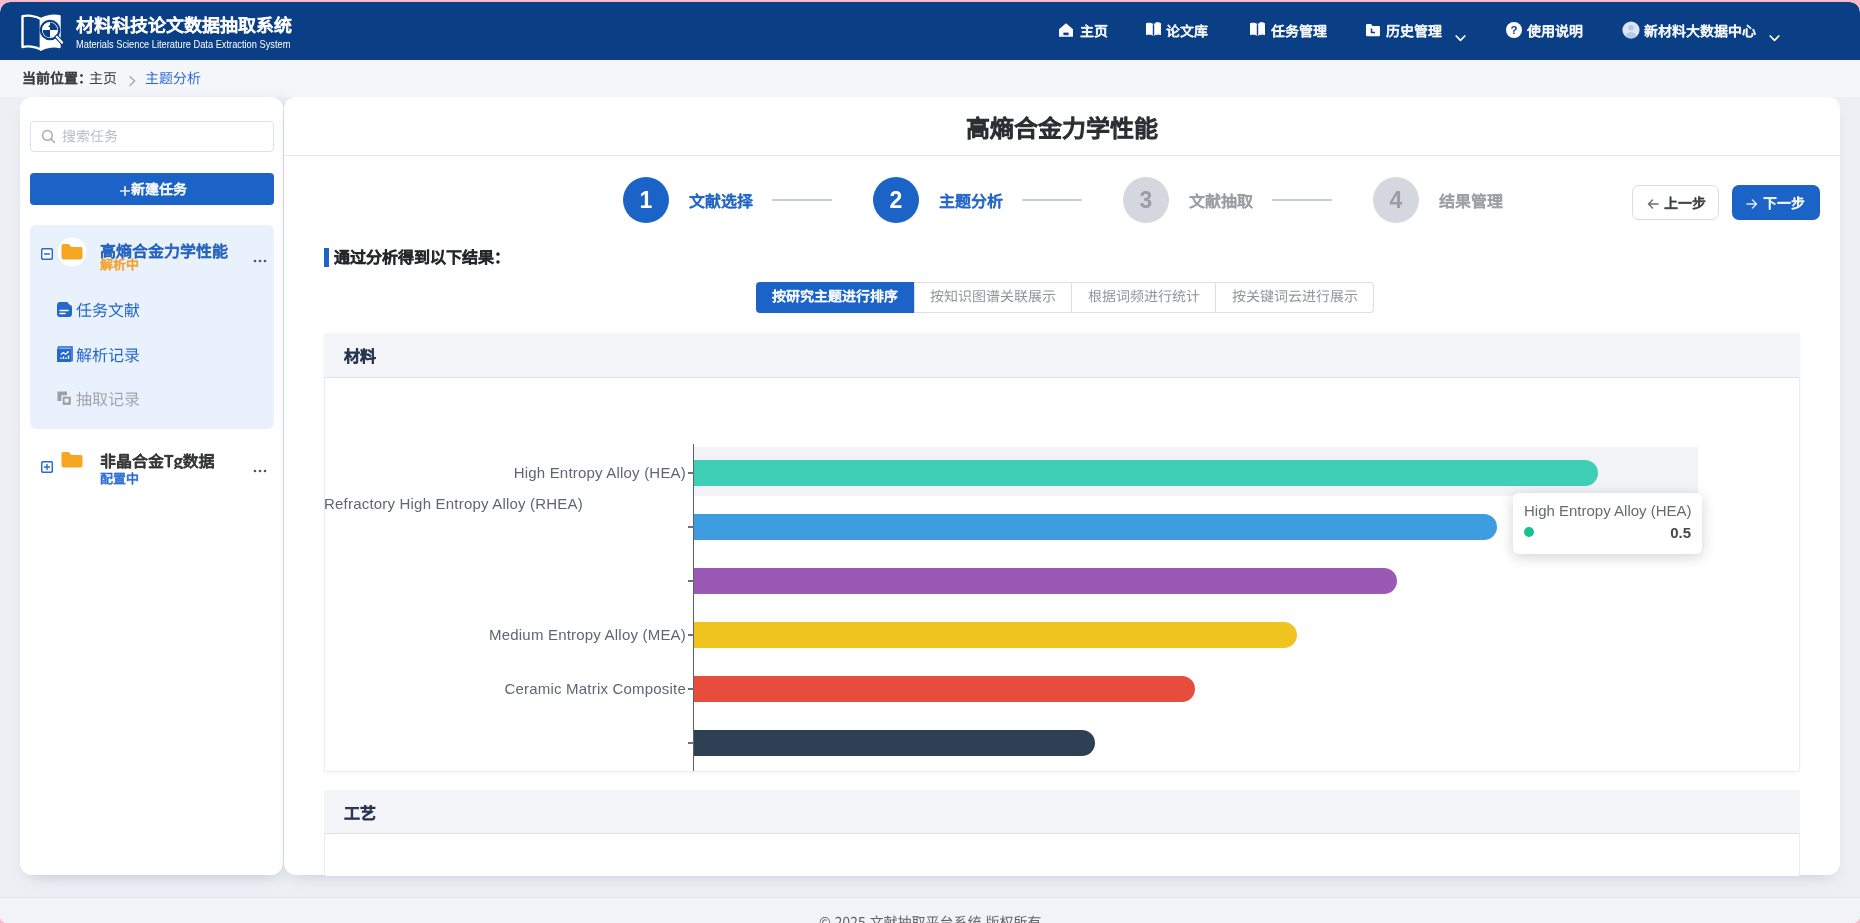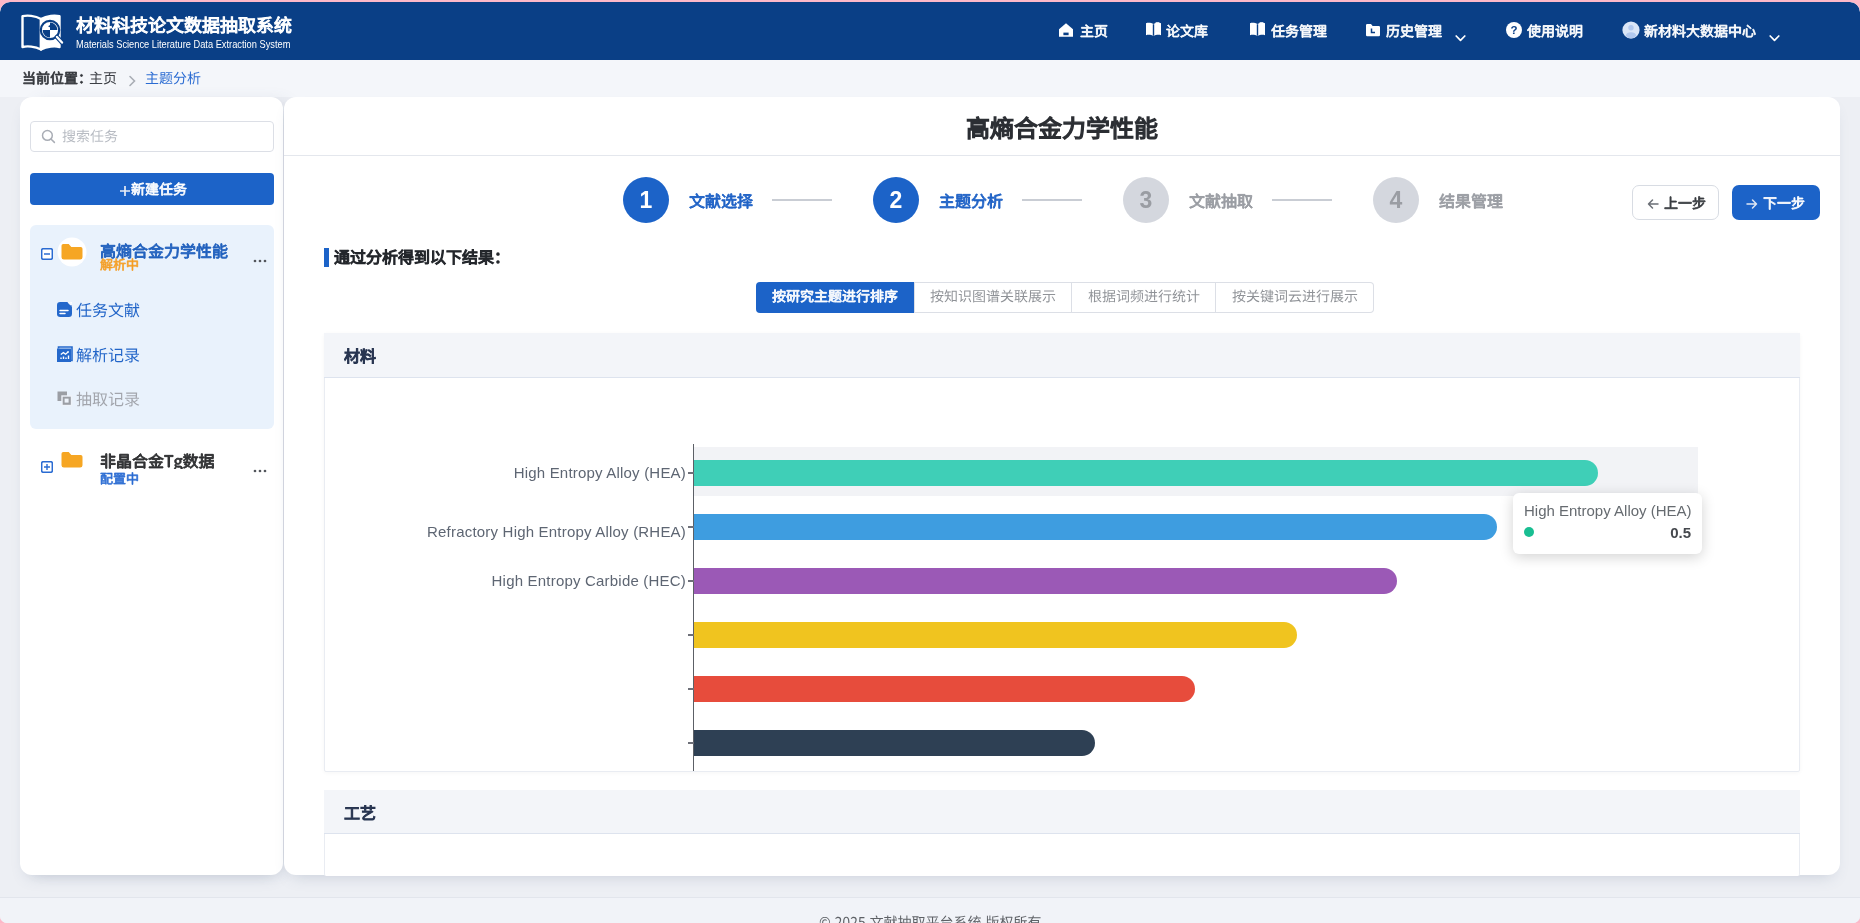--- a/index.html
+++ b/index.html
@@ -832,28 +832,29 @@
         </g>
       </svg>
     </div>
     <div class="abs" style="left:694px;top:444.5px;width:1004px;height:49.5px;background:#f2f3f6"></div>
     <div class="abs" style="left:692.8px;top:442px;width:1.4px;height:327px;background:#5c6066"></div>
     <div class="abs" style="left:694px;top:458px;width:904px;height:26px;background:#3fcfb7;border-radius:0 13px 13px 0"></div>
     <div class="abs" style="left:688px;top:470.4px;width:6px;height:1.2px;background:#6e7079"></div>
     <div class="abs" style="left:324px;top:461px;width:362px;height:20px;line-height:20px;text-align:right;font-size:15px;letter-spacing:0.2px;color:#5e6673">High Entropy Alloy (HEA)</div>
     <div class="abs" style="left:694px;top:512px;width:803px;height:26px;background:#3e9de0;border-radius:0 13px 13px 0"></div>
     <div class="abs" style="left:688px;top:524.4px;width:6px;height:1.2px;background:#6e7079"></div>
-    <div class="abs" style="left:324px;top:520px;width:362px;height:20px;line-height:20px;text-align:right;font-size:15px;letter-spacing:0.2px;color:#5e6673">Refractory High Entropy Alloy (RHEA)</div>
+    <div class="abs" style="left:324px;top:492px;width:362px;height:20px;line-height:20px;text-align:left;font-size:15px;letter-spacing:0.2px;color:#5e6673">Refractory High Entropy Alloy (RHEA)</div>
     <div class="abs" style="left:694px;top:566px;width:703px;height:26px;background:#9b59b6;border-radius:0 13px 13px 0"></div>
     <div class="abs" style="left:688px;top:578.4px;width:6px;height:1.2px;background:#6e7079"></div>
-    <div class="abs" style="left:324px;top:569px;width:362px;height:20px;line-height:20px;text-align:right;font-size:15px;letter-spacing:0.2px;color:#5e6673">High Entropy Carbide (HEC)</div>
     <div class="abs" style="left:694px;top:620px;width:603px;height:26px;background:#f0c41f;border-radius:0 13px 13px 0"></div>
     <div class="abs" style="left:688px;top:632.4px;width:6px;height:1.2px;background:#6e7079"></div>
+    <div class="abs" style="left:324px;top:623px;width:362px;height:20px;line-height:20px;text-align:right;font-size:15px;letter-spacing:0.2px;color:#5e6673">Medium Entropy Alloy (MEA)</div>
     <div class="abs" style="left:694px;top:674px;width:501px;height:26px;background:#e74c3c;border-radius:0 13px 13px 0"></div>
     <div class="abs" style="left:688px;top:686.4px;width:6px;height:1.2px;background:#6e7079"></div>
+    <div class="abs" style="left:324px;top:677px;width:362px;height:20px;line-height:20px;text-align:right;font-size:15px;letter-spacing:0.2px;color:#5e6673">Ceramic Matrix Composite</div>
     <div class="abs" style="left:694px;top:728px;width:401px;height:26px;background:#2e4054;border-radius:0 13px 13px 0"></div>
     <div class="abs" style="left:688px;top:740.4px;width:6px;height:1.2px;background:#6e7079"></div>
     <div class="abs" style="left:1513px;top:491px;width:189px;height:61px;background:#fff;border-radius:6px;box-shadow:0 3px 14px rgba(0,0,0,.18)"></div>
     <div class="abs" style="left:1524px;top:500px;width:170px;height:19px;font-size:15px;color:#666b70">High Entropy Alloy (HEA)</div>
     <div class="abs" style="left:1524px;top:524.5px;width:10px;height:10px;border-radius:50%;background:#19be92"></div>
     <div class="abs" style="left:1573px;top:520.5px;width:118px;height:19px;line-height:19px;text-align:right;font-size:15px;font-weight:bold;color:#45484d">0.5</div>
     <div class="abs" style="left:324px;top:788px;width:1476px;height:85.5px;background:#fff;border:1px solid #e9ecf2;border-bottom:none;border-radius:2px"></div>
     <div class="abs" style="left:324px;top:788px;width:1476px;height:44px;background:#f3f5f9;border-bottom:1px solid #dde3ee"></div>
     <div style="position:absolute;left:343.5px;top:803px;">
       <svg width="32.0" height="16.6" viewBox="0 0 32.0 16.6" style="display:block">

